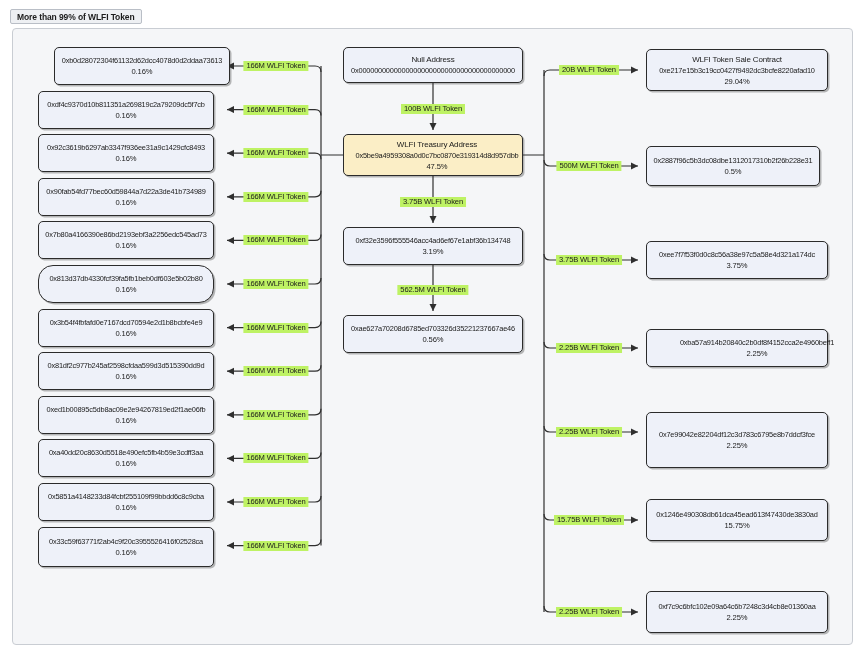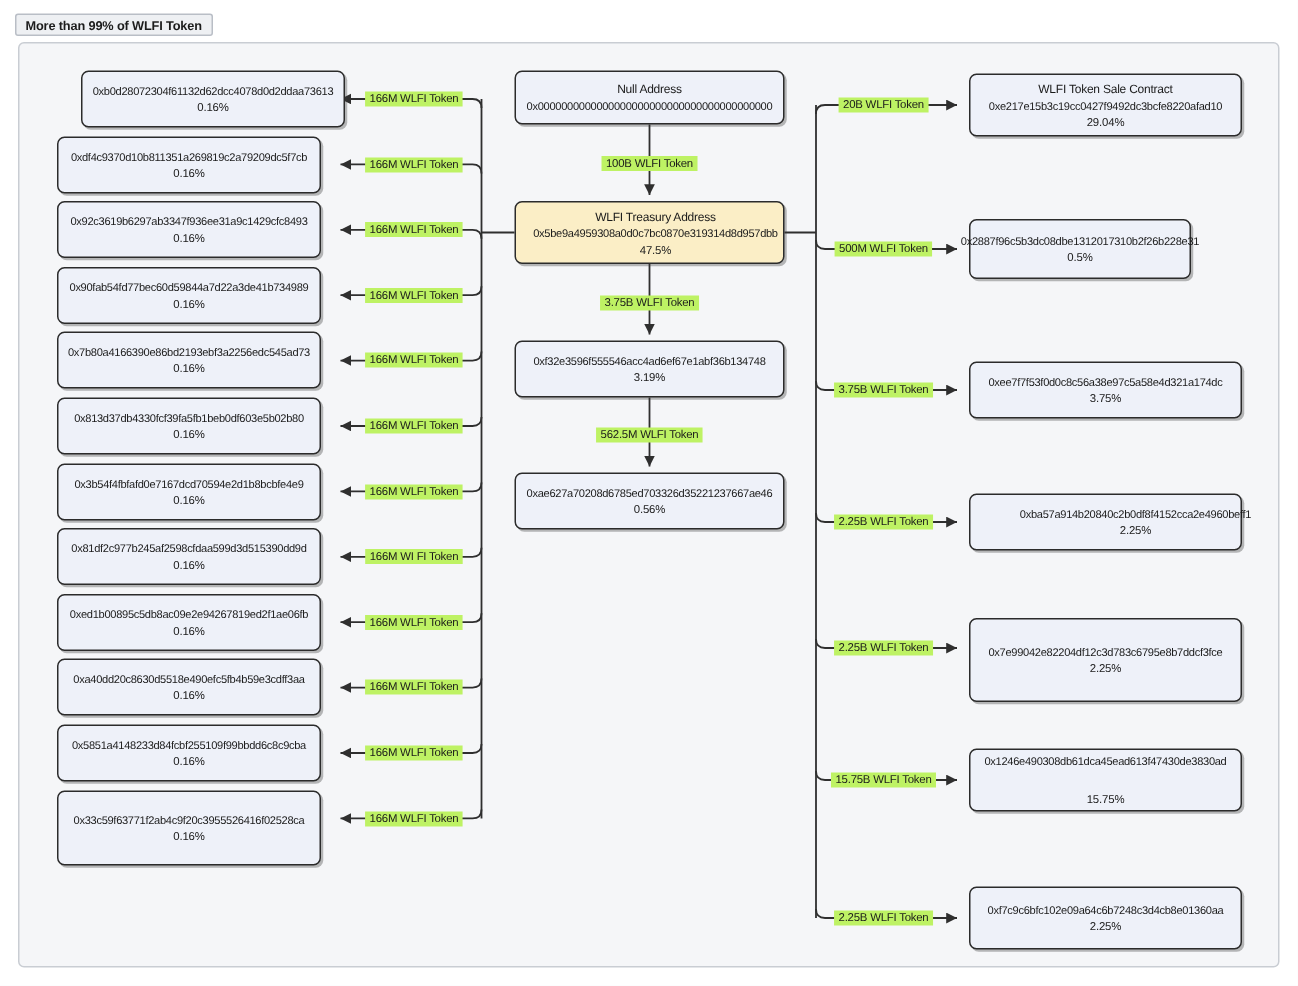--- a/index.html
+++ b/index.html
@@ -169,21 +169,21 @@
           <div class="n-pct">0.16%</div>
         </div>
         <div class="node" style="left: 25px; top: 148.8px; width: 176px; height: 38px;">
           <div class="n-addr">0x90fab54fd77bec60d59844a7d22a3de41b734989</div>
           <div class="n-pct">0.16%</div>
         </div>
         <div class="node" style="left: 25px; top: 192.4px; width: 176px; height: 38px;">
           <div class="n-addr">0x7b80a4166390e86bd2193ebf3a2256edc545ad73</div>
           <div class="n-pct">0.16%</div>
         </div>
-        <div class="node" style="left: 25px; top: 236px; width: 176px; height: 38px;">
+        <div class="node" style="left: 25px; top: 236px; width: 176px; height: 38px; border-radius: 15px;">
           <div class="n-addr">0x813d37db4330fcf39fa5fb1beb0df603e5b02b80</div>
           <div class="n-pct">0.16%</div>
         </div>
         <div class="node" style="left: 25px; top: 279.6px; width: 176px; height: 38px;">
           <div class="n-addr">0x3b54f4fbfafd0e7167dcd70594e2d1b8bcbfe4e9</div>
           <div class="n-pct">0.16%</div>
         </div>
         <div class="node" style="left: 25px; top: 323.2px; width: 176px; height: 38px;">
           <div class="n-addr">0x81df2c977b245af2598cfdaa599d3d515390dd9d</div>
           <div class="n-pct">0.16%</div>
@@ -193,21 +193,21 @@
           <div class="n-pct">0.16%</div>
         </div>
         <div class="node" style="left: 25px; top: 410.4px; width: 176px; height: 38px;">
           <div class="n-addr">0xa40dd20c8630d5518e490efc5fb4b59e3cdff3aa</div>
           <div class="n-pct">0.16%</div>
         </div>
         <div class="node" style="left: 25px; top: 454px; width: 176px; height: 38px;">
           <div class="n-addr">0x5851a4148233d84fcbf255109f99bbdd6c8c9cba</div>
           <div class="n-pct">0.16%</div>
         </div>
-        <div class="node" style="left: 25px; top: 497.6px; width: 176px; height: 50px;">
+        <div class="node" style="left: 25px; top: 497.6px; width: 176px; height: 40px;">
           <div class="n-addr">0x33c59f63771f2ab4c9f20c3955526416f02528ca</div>
           <div class="n-pct">0.16%</div>
         </div>
         <div class="node" style="left: 330px; top: 18px; width: 180px; height: 36px;">
           <div class="n-title">Null Address</div>
           <div class="n-addr">0x0000000000000000000000000000000000000000</div>
         </div>
         <div class="node highlight" style="left: 330px; top: 105px; width: 180px; height: 42px;">
           <div class="n-title">WLFI Treasury Address</div>
           <div class="n-addr">0x5be9a4959308a0d0c7bc0870e319314d8d957dbb</div>
@@ -219,37 +219,37 @@
         </div>
         <div class="node" style="left: 330px; top: 286px; width: 180px; height: 38px;">
           <div class="n-addr">0xae627a70208d6785ed703326d35221237667ae46</div>
           <div class="n-pct">0.56%</div>
         </div>
         <div class="node" style="left: 633px; top: 20px; width: 182px; height: 42px;">
           <div class="n-title">WLFI Token Sale Contract</div>
           <div class="n-addr">0xe217e15b3c19cc0427f9492dc3bcfe8220afad10</div>
           <div class="n-pct">29.04%</div>
         </div>
-        <div class="node" style="left: 633px; top: 117px; width: 148px; height: 40px;">
+        <div class="node" style="left: 633px; top: 117px; width: 174px; height: 40px;">
           <div class="n-addr">0x2887f96c5b3dc08dbe1312017310b2f26b228e31</div>
           <div class="n-pct">0.5%</div>
         </div>
         <div class="node" style="left: 633px; top: 212px; width: 182px; height: 38px;">
           <div class="n-addr">0xee7f7f53f0d0c8c56a38e97c5a58e4d321a174dc</div>
           <div class="n-pct">3.75%</div>
         </div>
         <div class="node" style="left: 633px; top: 300px; width: 182px; height: 38px; padding-left: 44px;">
           <div class="n-addr">0xba57a914b20840c2b0df8f4152cca2e4960beff1</div>
           <div class="n-pct">2.25%</div>
         </div>
         <div class="node" style="left: 633px; top: 383px; width: 182px; height: 56px;">
           <div class="n-addr">0x7e99042e82204df12c3d783c6795e8b7ddcf3fce</div>
           <div class="n-pct">2.25%</div>
         </div>
-        <div class="node" style="left: 633px; top: 470px; width: 182px; height: 42px; justify-content: space-between;">
+        <div class="node" style="left: 633px; top: 470px; width: 182px; height: 42px;">
           <div class="n-addr">0x1246e490308db61dca45ead613f47430de3830ad</div>
           <div class="n-pct">15.75%</div>
         </div>
         <div class="node" style="left: 633px; top: 562px; width: 182px; height: 42px;">
           <div class="n-addr">0xf7c9c6bfc102e09a64c6b7248c3d4cb8e01360aa</div>
           <div class="n-pct">2.25%</div>
         </div>
       </div>
     <div id="label-layer">
         <div class="edge-label center" style="left: 263px; top: 37px;">166M WLFI Token</div>

